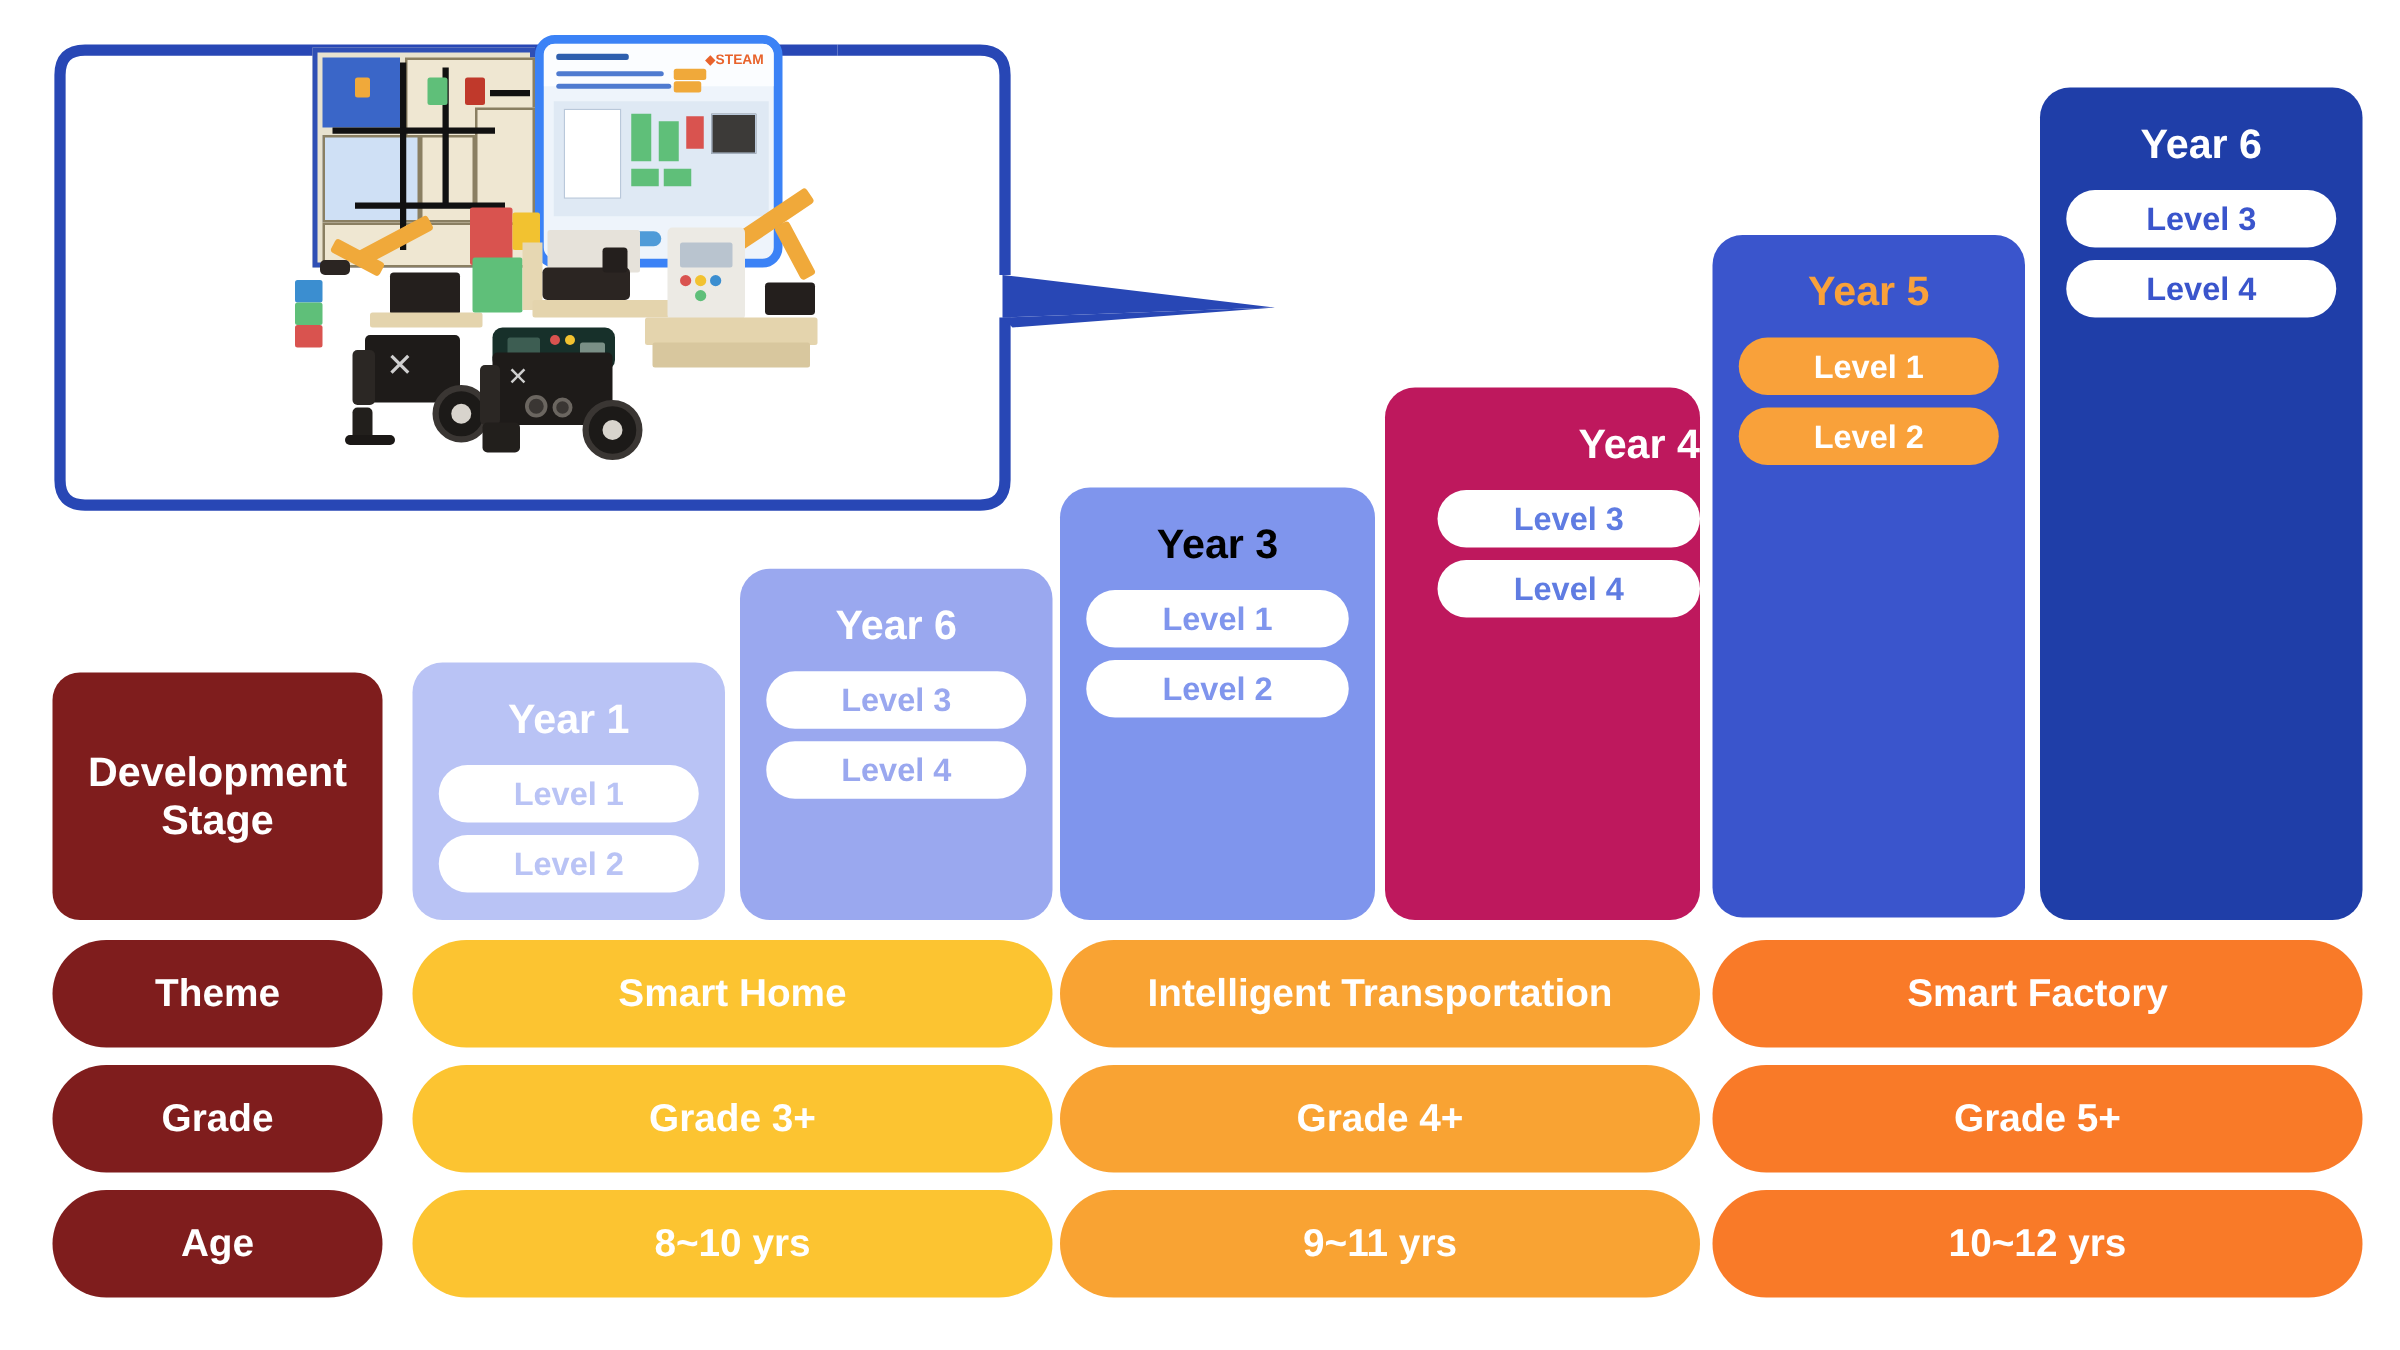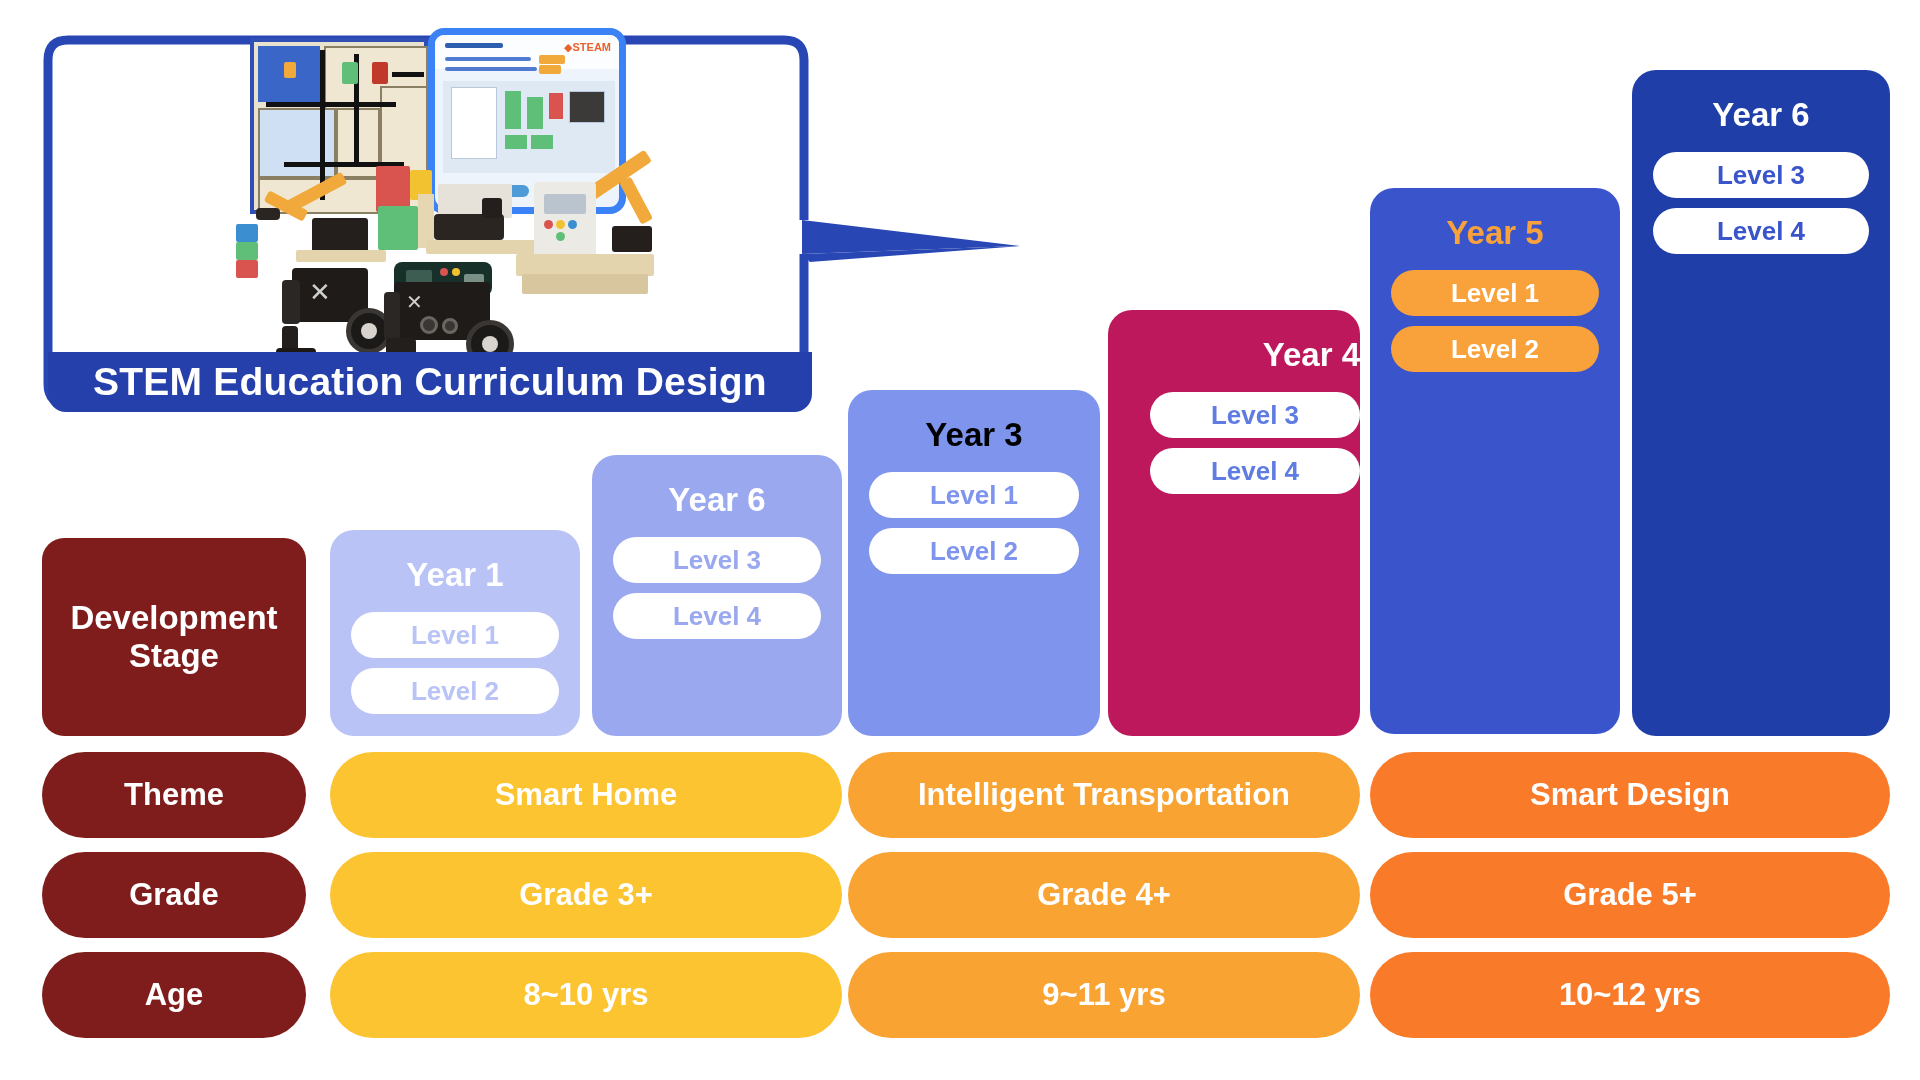--- a/index.html
+++ b/index.html
@@ -204,21 +204,20 @@
           <div style="position:absolute;left:26px;top:12px;width:22px;height:20px;color:#cfcfcf;font-size:20px;font-weight:bold;line-height:20px;">✕</div>
           <div style="position:absolute;left:40px;top:36px;width:18px;height:18px;background:#3a3633;border-radius:50%;border:3px solid #6b6660;box-sizing:border-box;"></div>
           <div style="position:absolute;left:62px;top:38px;width:16px;height:16px;background:#3a3633;border-radius:50%;border:3px solid #6b6660;box-sizing:border-box;"></div>
           <div class="r-wheel" style="position:absolute;left:86px;top:40px;width:48px;height:48px;"></div>
           <div class="r-hub" style="position:absolute;left:102px;top:56px;width:16px;height:16px;"></div>
           <div class="r-dark" style="position:absolute;left:6px;top:58px;width:30px;height:24px;background:#221f1c;"></div>
         </div>
 
       </div>
 
-      <div class="callout-title">STEM Education Curriculum Design</div>
     </div>
   </div>
 
   <div class="lbl lbl-dev">Development Stage</div>
 
   <div class="lbl lbl-row" style="top:752px;">Theme</div>
 
   <div class="lbl lbl-row" style="top:852px;">Grade</div>
 
   <div class="lbl lbl-row" style="top:952px;">Age</div>
@@ -256,18 +255,18 @@
       </div>
     </div>
 
   <div id="group-cells">
       <div class="cell" style="left: 330px; top: 752px; width: 512px; background: rgb(252, 196, 49);">Smart Home</div>
       <div class="cell" style="left: 330px; top: 852px; width: 512px; background: rgb(252, 196, 49);">Grade 3+</div>
       <div class="cell" style="left: 330px; top: 952px; width: 512px; background: rgb(252, 196, 49);">8~10 yrs</div>
       <div class="cell" style="left: 848px; top: 752px; width: 512px; background: rgb(249, 163, 51);">Intelligent Transportation</div>
       <div class="cell" style="left: 848px; top: 852px; width: 512px; background: rgb(249, 163, 51);">Grade 4+</div>
       <div class="cell" style="left: 848px; top: 952px; width: 512px; background: rgb(249, 163, 51);">9~11 yrs</div>
-      <div class="cell" style="left: 1370px; top: 752px; width: 520px; background: rgb(249, 122, 40);">Smart Design</div>
+      <div class="cell" style="left: 1370px; top: 752px; width: 520px; background: rgb(249, 122, 40);">Smart Factory</div>
       <div class="cell" style="left: 1370px; top: 852px; width: 520px; background: rgb(249, 122, 40);">Grade 5+</div>
       <div class="cell" style="left: 1370px; top: 952px; width: 520px; background: rgb(249, 122, 40);">10~12 yrs</div>
     </div>
 
 </div>
 
 </body></html>

